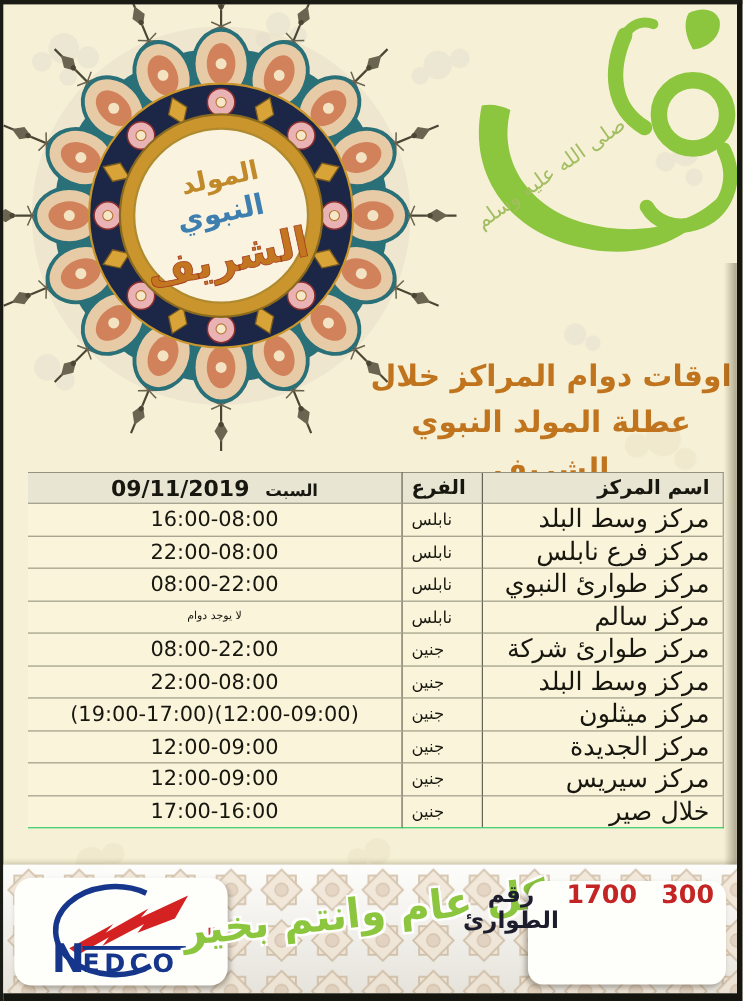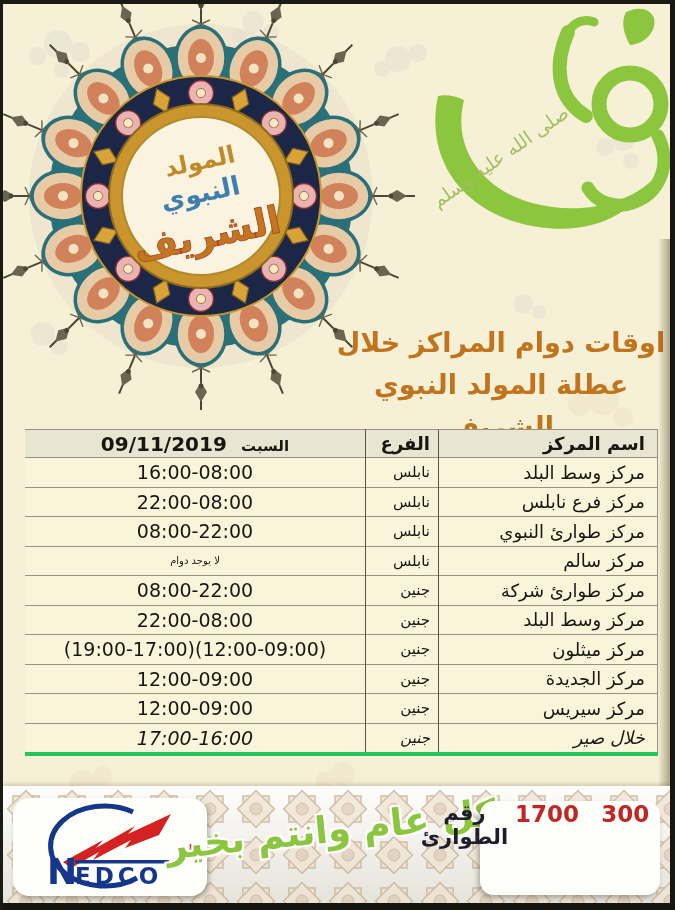--- a/index.html
+++ b/index.html
@@ -22,23 +22,23 @@
     position:absolute;left:330px;top:318px;width:336px;
     text-align:center;color:#c1741e;font-weight:bold;
     font-size:27px;line-height:1.55;direction:rtl;
   }
   
   .table-wrap{position:absolute;left:22px;top:425px;width:633px;}
   table.sched{width:100%;border-collapse:collapse;direction:rtl;color:#17170f;}
   table.sched th,table.sched td{padding:0 8px;border-top:1px solid #95937f;background:#faf4db;}
   table.sched thead th{background:#e8e5d3;height:27px;font-size:18px;font-weight:bold;}
   table.sched tbody td{height:28.5px;}
-  table.sched tbody tr:last-child td{border-bottom:4px solid #22c55e;font-style:italic;}
-  .c-name{width:198px;text-align:right;padding-right:12px !important;font-size:18px;border-right:1px solid #95937f;}
-  .c-branch{width:56px;text-align:right;font-size:15px;border-left:1px solid #56564a;border-right:1px solid #56564a;}
+  table.sched tbody tr:last-child td{border-bottom:1px solid #22c55e;}
+  .c-name{width:198px;text-align:right;padding-right:12px !important;font-size:23px;border-right:1px solid #95937f;}
+  .c-branch{width:56px;text-align:left;font-size:15px;border-left:1px solid #56564a;border-right:1px solid #56564a;}
   .c-hours{text-align:center;font-size:19px;}
   .c-hours .ltr{direction:ltr;unicode-bidi:isolate;}
   .c-hours.small{font-size:10px;}
   .hdr-day{font-size:15px;margin-left:8px;}
   .hdr-date{font-size:20px;}
   
   .edge-shade{position:absolute;right:0;top:235px;height:550px;width:12px;
     background:linear-gradient(to left, rgba(80,72,48,.45), rgba(80,72,48,0));}
   
   .bar{position:absolute;left:0;right:0;top:782px;height:117px;

